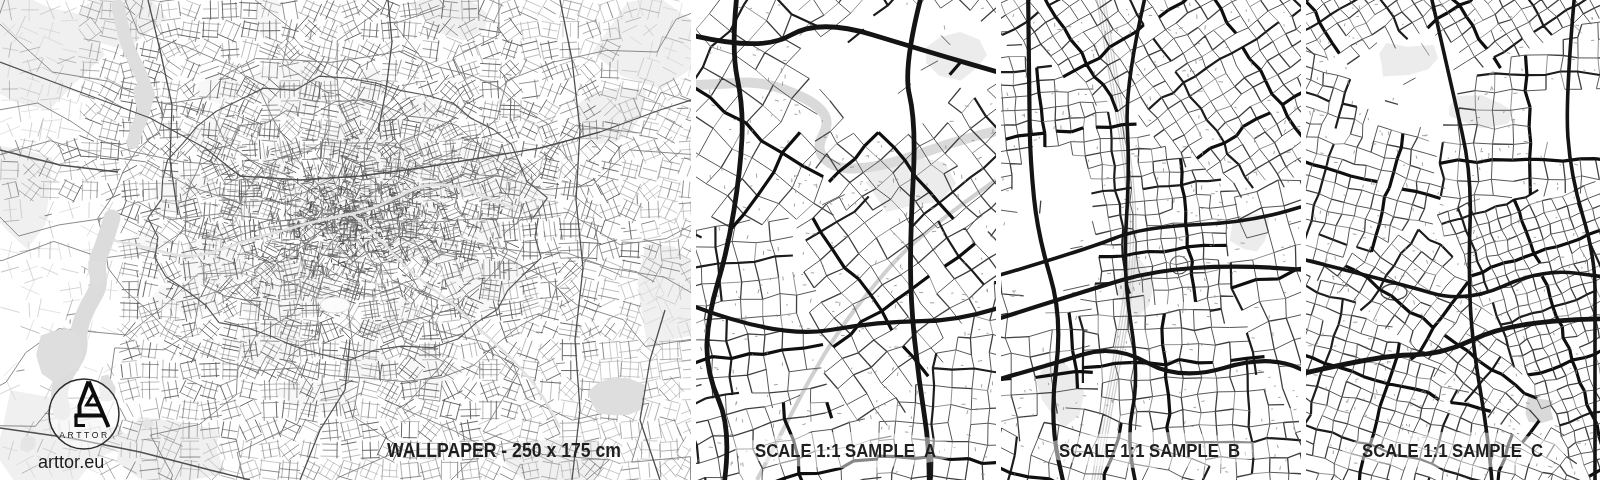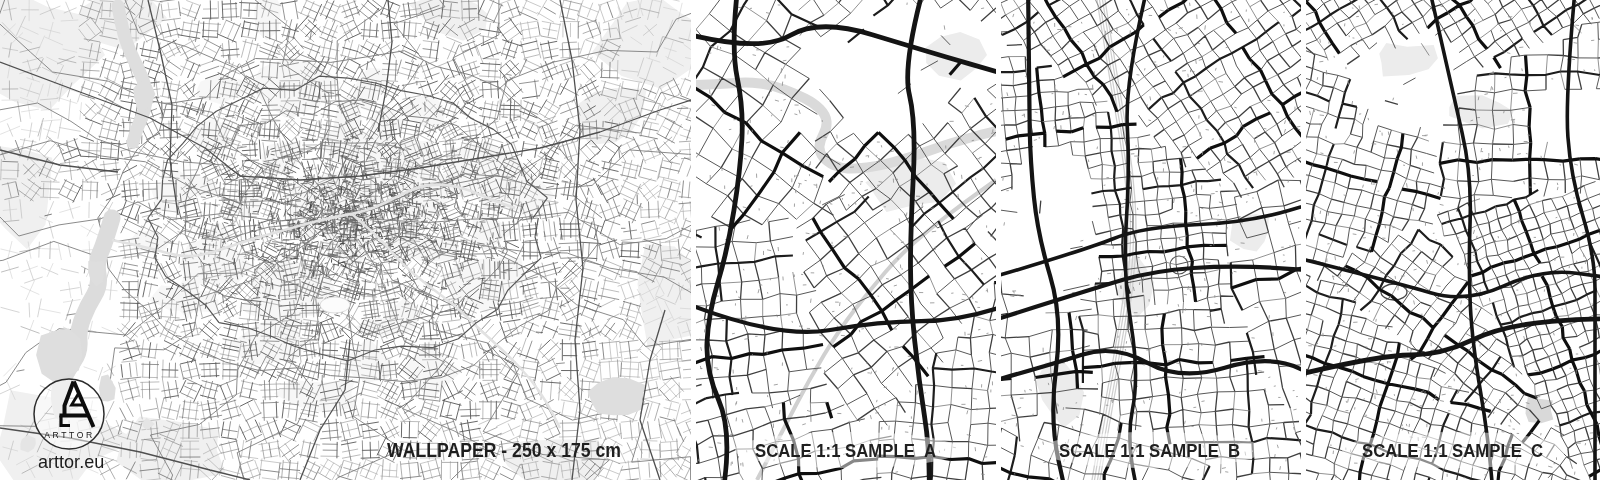--- a/index.html
+++ b/index.html
@@ -125,21 +125,21 @@
 <path d="M134.8 196L154.4 198.6M152.1 125.2L171.3 124.4M152.1 125.2L154.4 144.5M154.4 144.5L167.5 143M154.4 144.5L152.7 159.8M151.3 180.9L154.4 198.6M154.4 198.6L168.2 194.7M170.9 75.6L169.1 90.6M169.1 90.6L188.5 92.8M169.5 110L171.3 124.4M167.5 143L186.6 144M167.5 143L171 162.5M172.7 181.7L185.4 179.3M172.7 181.7L168.2 194.7M168.2 194.7L187.3 195.4M168.2 194.7L169.4 213.1M188.5 92.8L206.2 89.2M188.5 92.8L186.4 110.3M186.4 110.3L204.6 110.3M186.4 110.3L188.5 129.3M188.5 129.3L186.6 144M186.6 144L186.2 159.6M186.2 159.6L185.4 179.3M185.4 179.3L207.3 181.4M185.4 179.3L187.3 195.4M187.3 195.4L206.1 197.7M205.2 56.9L219.5 55.1M205.2 56.9L203.5 74.3M203.5 74.3L206.2 89.2M204.6 110.3L224.1 107.4M207 124.5L223.1 126.5M207 124.5L207.6 144.4M207.6 144.4L224.7 142.6M207.6 144.4L206.5 160.1M219.5 55.1L241.5 54.8M219.1 90.9L240 89.8M224 177.9L242.2 179.6M242.2 179.6L259.2 179.8M242.2 179.6L237.9 196.5M257.4 55.5L254.4 71.5M258.8 89.3L275.6 89.3M275.8 24.3L291.8 22.4M271.8 37.3L272.1 57.9M272.1 57.9L291.9 58M274 158.9L275.6 175.9M275.6 175.9L293.4 179.7M275.6 175.9L274.3 193.6M291.8 22.4L305.4 19.9M291.8 22.4L292.4 39.3M292.4 39.3L310.7 37.3M293.7 75L290.4 88.7M290.4 88.7L310.1 88.8M310.1 88.8L326.9 89M307.4 142.4L326.1 144.7M131.3 215.1L135.7 224M137.9 236L149.9 234.1M142 211.2L152 208.1M142 211.2L143.8 221.2M149.9 234.1L153.9 244.4M153.9 244.4L164.9 241.1M153.9 244.4L158.4 254.3M158.4 254.3L169.5 251.6M158.4 254.3L160.1 264.2M160.1 264.2L171.1 261.2M160.1 264.2L165.2 275.9M165.2 275.9L166.1 286.1M173.1 296.1L182.7 292.4M164.9 241.1L176.5 236.5M169.5 251.6L179.2 244.6M182.7 292.4L194.5 287.8M190.6 316L200.9 311.8M199.9 337.5L209.1 332.5M202.1 347.2L213.3 344.9M204.8 356.4L216.6 355.7M171.7 225.1L182.9 222.6M171.7 225.1L176.5 236.5M176.5 236.5L184.5 233.3M176.5 236.5L179.2 244.6M179.2 244.6L188.5 241.7M179.2 244.6L180.6 256.4M180.6 256.4L192.1 255.1M185.1 267.2L190.7 277.7M190.7 277.7L199.9 274.9M194.5 287.8L205.9 287.1M194.5 287.8L198.2 299.3M198.2 299.3L200.9 311.8M200.9 311.8L212.3 306.4M209.1 332.5L218.9 329.1M209.1 332.5L213.3 344.9M216.6 355.7L218.8 365.8M218.8 365.8L229.7 361.4M221.8 374.9L228.6 384.4M229.4 395.9L242 393.3M229.4 395.9L235.4 408.8M235.4 408.8L244.9 405.3M179.3 211.5L182.9 222.6M182.9 222.6L191.9 218.6M184.5 233.3L195.6 229.8M188.5 241.7L192.1 255.1M192.1 255.1L202.3 251M192.1 255.1L197.7 262.9M197.7 262.9L199.9 274.9M199.9 274.9L209.6 270.4M212.3 306.4L222.5 304.6M212.3 306.4L213.4 317.4M213.4 317.4L218.9 329.1M218.9 329.1L221.1 338.8M221.1 338.8L234 335M234.8 373.1L239 380.5M239 380.5L250.4 379.5M242 393.3L244.9 405.3M255.3 436.5L268.1 430.9M255.3 436.5L261.9 448.4M262.9 457.2L274.9 453.5M189.5 206.4L191.9 218.6M195.6 229.8L205.2 224.4M195.6 229.8L201.4 239.8M201.4 239.8L202.3 251M202.3 251L215.7 246.7M202.3 251L208.7 260.9M208.7 260.9L209.6 270.4M209.6 270.4L223.2 268.6M209.6 270.4L215.1 281.4M215.1 281.4L226.9 276.5M220.8 293.3L230.2 289.6M220.8 293.3L222.5 304.6M222.5 304.6L226.2 313.1M228.6 323.8L239.1 322.1M228.6 323.8L234 335M234 335L243.4 333.9M234 335L237 348.1M237 348.1L247 343M237 348.1L242.7 356.5M242.7 356.5L250.8 353.5M242.7 356.5L246.7 369M251 389.9L255.9 399.7M255.9 399.7L261.5 412M261.5 412L270.4 408.2M263.2 422.5L268.1 430.9M268.1 430.9L269.5 442.5M269.5 442.5L283.2 439.5M269.5 442.5L274.9 453.5M274.9 453.5L286.9 451.7M277.9 465L291.1 459.7M283.1 476.3L286.3 485.9M286.3 485.9L298.5 482.7M204.9 214.9L213.4 211.7M204.9 214.9L205.2 224.4M205.2 224.4L215.4 220M205.2 224.4L210.9 235.8M210.9 235.8L220.1 231.4M210.9 235.8L215.7 246.7M215.7 246.7L224.5 243.1M215.7 246.7L216.7 257.7M216.7 257.7L223.2 268.6M223.2 268.6L234.1 263.2M223.2 268.6L226.9 276.5M226.9 276.5L236 276.1M230.2 289.6L241.4 285.6M230.2 289.6L234.3 301M236.4 311.3L239.1 322.1M239.1 322.1L250.3 316.6M243.4 333.9L256.3 326.7M243.4 333.9L247 343M247 343L250.8 353.5M260 375.7L261.9 385.2M261.9 385.2L267 397.3M267 397.3L278.6 391.2M270.4 408.2L275.9 416.2M279.3 427L291 424.3M283.2 439.5L293 436.2M283.2 439.5L286.9 451.7M286.9 451.7L296.5 448.1M298.5 482.7L308.8 478M215.4 220L229.3 217.1M224.5 243.1L237.3 239.6M244.2 297.6L255.8 293.7M256.3 326.7L264.5 323.5M270.1 370.1L280.9 366.9M273.8 382.9L283.7 379.2M278.6 391.2L288.6 390.1M280.8 404.8L294.5 400.2M291 424.3L301.2 421.5M300.6 457L310.7 452.8M219.8 197.4L223.4 204.7M229.3 217.1L238.1 212.7M233.5 227.7L244 224M237.3 239.6L244.8 234.1M239.5 249L243.3 261.8M243.3 261.8L253.6 255.9M246 272.2L256.4 267M250 283.7L262.5 277.3M255.8 293.7L264.7 288M255.8 293.7L259.4 303.4M264.5 323.5L275.7 320.5M264.5 323.5L271.3 336.3M271.3 336.3L279.4 331M279.4 357.5L280.9 366.9M280.9 366.9L292.6 363.8M280.9 366.9L283.7 379.2M283.7 379.2L288.6 390.1M288.6 390.1L298.3 386.4M294.5 400.2L304.9 395.8M295.6 411.7L301.2 421.5M301.2 421.5L311.3 417.2M301.2 421.5L305.3 431.3M236.3 200.7L238.1 212.7M238.1 212.7L244 224M244 224L255.2 220M244.8 234.1L258.3 231.4M244.8 234.1L250.7 246.8M250.7 246.8L253.6 255.9M253.6 255.9L256.4 267M256.4 267L267.6 263.8M256.4 267L262.5 277.3M262.5 277.3L273.4 272.4M262.5 277.3L264.7 288M270.6 300L273.9 310.2M273.9 310.2L285.2 306.5M273.9 310.2L275.7 320.5M279.4 331L292.1 329.3M279.4 331L283.2 343.1M292.6 363.8L304.4 359.7M294.7 376.6L305.7 370.9M298.3 386.4L309.2 380.7M298.3 386.4L304.9 395.8M304.9 395.8L308.6 408M245.3 198.6L250.7 209.8M255.2 220L258.3 231.4M258.3 231.4L268.2 228.8M258.3 231.4L262.3 242.9M266 253.6L273.7 247.5M273.4 272.4L282.3 271.4M273.4 272.4L276.9 284M276.9 284L287.6 281.8M285.2 306.5L295.6 300.4M288.5 314.7L298.5 315M292.1 329.3L302.5 323M293.3 337.2L307.2 335.9M293.3 337.2L299.8 347.9M256.4 196.5L261.3 205.8M261.3 205.8L271.9 203M264 217.6L275.2 212.3M268.2 228.8L279.2 223.2M273.7 247.5L284.5 244.3M281.2 260.6L289.2 254.4M281.2 260.6L282.3 271.4M287.6 281.8L298.5 276.4M287.6 281.8L290.7 290.3M295.6 300.4L305.7 299.7M298.5 315L310.4 310.6M302.5 323L307.2 335.9M284.5 244.3L295.8 239.7M289.2 254.4L300.7 253.5M278 185.6L289.5 181.5M281.6 198.6L294.3 193.7M281.6 198.6L286.6 208.6M286.6 208.6L288.9 219.5M288.9 219.5L300 214.3M288.9 219.5L293.4 230.4M296 204.8L300 214.3M300 214.3L312.1 211.7M300 214.3L305.6 225.2M304 190.4L314.9 184.8M-9.1 34.4L-2.3 45.3M-2.3 45.3L10.8 39.9M-10.6 8.9L0.6 2.1M-4.6 16.6L9.5 11.4M4.2 27.7L10.8 39.9M10.8 39.9L18.9 31.7M-5.3 -10.3L5.9 -17.4M9.5 11.4L17.7 3.5M18.9 31.7L31.2 23.1M33.4 53.5L44.4 45.7M9.7 -7.1L17.7 3.5M17.7 3.5L27.5 -1.4M31.2 23.1L43.1 18.2M40.2 35.8L48.3 27.5M44.4 45.7L53.5 55.9M27.5 -1.4L38.1 -8.7M27.5 -1.4L33.6 8.9M33.6 8.9L43.1 18.2M56.4 39.2L66 34.9M56.4 39.2L63.3 49.1M63.3 49.1L71 42.7M38.1 -8.7L47.1 -16.3M38.1 -8.7L45.3 2.7M45.3 2.7L53 10.3M53 10.3L60.2 23.2M60.2 23.2L66 34.9M97.3 84.6L109.5 77.9M62.1 3.5L72.9 -2.4M62.1 3.5L68.9 14.6M68.9 14.6L80.9 7.7M78.9 26.1L87.6 16.9M78.9 26.1L84.3 36.7M84.3 36.7L89.5 48.4M72.9 -2.4L83.2 -9.3M83.2 -9.3L92.3 -15.5M90.4 0.5L95.8 12M106.2 22.5L116.9 16.9M106.2 22.5L113.3 33.6M101.9 -5.8L109.9 -11.7M108.3 3.8L117.2 -0.4M116.9 16.9L125.4 7.7M116.9 16.9L121.5 28.2M129.3 35.3L137.5 29.2M147.4 69.9L160.4 61.6M109.9 -11.7L124.1 -17.2M109.9 -11.7L117.2 -0.4M117.2 -0.4L125.4 7.7M125.4 7.7L131.1 18.7M131.1 18.7L137.5 29.2M145.1 42.4L156 34.7M153.2 52.5L162.6 45.7M160.4 61.6L168.5 56.7M128 -7L140.8 -15.6M135.8 4.4L142.2 12.5M142.2 12.5L149.6 22.8M149.6 22.8L156 34.7M156 34.7L162.6 45.7M162.6 45.7L168.5 56.7M168.5 56.7L181 48.9M160.5 16.9L169.2 8.6M155.7 -10.9L167.2 -19.6M155.7 -10.9L163.7 1.6M177.1 20.3L189.2 14.4M185 30.3L188.9 41.2M188.9 41.2L198.4 51.9M171.7 -7.1L181.9 3.7M192.4 23.7L200.3 34M200.3 34L210.4 28.3M200.3 34L208.1 44.6M196.7 7.2L205.6 19.5M205.6 19.5L210.4 28.3M210.4 28.3L222.7 22.3M216.4 38.6L223.4 48.4M208.5 -0.1L218.9 -5.5M208.5 -0.1L215.5 9.1M215.5 9.1L227.2 5.4M227.8 32L237.1 42.8M232.1 14.1L241.3 8.5M245.9 35L256.6 27.8M241.3 8.5L250.8 16.8M256.6 27.8L266.6 24.2M246.9 -10.6L256.7 -16.8M246.9 -10.6L253.6 -0.9M253.6 -0.9L264.5 -6.8M253.6 -0.9L260 10.1M266.6 24.2L277.3 13.8M264.5 -6.8L272.7 -13M264.5 -6.8L272.2 4.6M277.3 13.8L285.3 24.2M282.6 -2.4L288.2 8.1M288.2 8.1L293.3 18.6M298.8 3.2L307.2 -4.2M46.2 253L58.5 262.4M46.2 253L39.4 265.9M31.4 276.1L40.2 283.6M64.6 246.8L58.5 262.4M58.5 262.4L48.7 270.1M48.7 270.1L40.2 283.6M40.2 283.6L33 292.6M92.4 235.1L105.1 243.7M92.4 235.1L85.4 243.7M85.4 243.7L74.4 257.2M74.4 257.2L69 267.1M69 267.1L80.3 275.2M53.5 292.7L46.4 302.4M95 253.2L106.7 262.2M87.9 266L99.5 271.3M80.3 275.2L92.3 283.4M65.2 301.2L75.1 304.4M106.7 262.2L119.2 272.3M106.7 262.2L99.5 271.3M99.5 271.3L111.6 283M99.5 271.3L92.3 283.4M85.4 295.8L75.1 304.4M75.1 304.4L88.6 315.1M126.7 260.5L136.5 266.7M126.7 260.5L119.2 272.3M111.6 283L104 292.6M104 292.6L114.8 302.3M104 292.6L95.6 305M95.6 305L88.6 315.1M136.5 266.7L148.9 276.6M129.7 275.2L123.5 290.7M123.5 290.7L131.4 298.2M114.8 302.3L104 312.5M98.9 323.6L107 331M98.9 323.6L91.3 335.1M148.9 276.6L162.2 281.7M148.9 276.6L140.1 286M140.1 286L131.4 298.2M124.9 306.1L116.8 317.6M116.8 317.6L107 331M103.9 342.2L113.1 353.1M162.2 281.7L171.8 292.1M153.3 293.7L165.8 302.2M145.6 303.7L154.7 312.4M136 317L149.8 323.3M121.5 338.7L132.3 345.9M113.1 353.1L122.4 359M165.8 302.2L175.5 307.7M154.7 312.4L167.3 323M154.7 312.4L149.8 323.3M149.8 323.3L138.5 335.1M138.5 335.1L132.3 345.9M122.4 359L135 364M175.5 307.7L167.3 323M167.3 323L179.7 329.4M167.3 323L159.5 333.3M159.5 333.3L151.8 344.7M151.8 344.7L142.5 355.1M135 364L148.8 373.5M135 364L127.8 376.8M179.7 329.4L190.5 338.9M179.7 329.4L171.1 339.9M171.1 339.9L162.4 351.4M151.9 363.3L166.2 372.4M190.5 338.9L182.6 349.9M182.6 349.9L194.5 356.5M182.6 349.9L171.5 360M166.2 372.4L157.5 383.3M157.5 383.3L151.6 393.6M194.5 356.5L206 364.6M177.3 379.4L187.6 388.6M206 364.6L216.2 374.4M206 364.6L195.9 374.2M187.6 388.6L199.5 392.7M180.9 400.2L173.3 410.4M209.5 384.9L199.5 392.7M199.5 392.7L189.3 407.2M189.3 407.2L202.4 413.7M218.5 393.6L211.8 405M211.8 405L223.4 409.7M202.4 413.7L214.1 424.4M204.8 432.9L216.3 442.5M224.6 432.3L237.8 440.5M245.1 427.7L258.1 435.2M245.1 427.7L237.8 440.5M237.8 440.5L248.7 444.4M237.8 440.5L228.9 450.9M228.9 450.9L240.3 457.9M248.7 444.4L260.6 456.6M240.3 457.9L253.9 465.5M260.6 456.6L253.9 465.5M253.9 465.5L242.1 477.8M260.6 474.9L257.4 484.5M-2.4 50L8.8 53.9M-11.7 74.9L4.7 79.9M8.8 53.9L20.9 57.7M6.6 68.5L17.4 72.4M4.7 79.9L16.8 85.7M4.7 79.9L-1.4 91.9M-1.4 91.9L-4.1 105.1M-4.1 105.1L8 108.9M-4.1 105.1L-6.6 119.7M-6.6 119.7L-13.5 130.9M17.4 72.4L32 75.4M16.8 85.7L11.1 95.7M4 124L15.8 124.1M4 124L0.5 136.9M0.5 136.9L12.2 137.2M-4 148.2L10.6 153.7M-4 148.2L-7.3 159.6M-7.3 159.6L-8.9 173.7M-8.9 173.7L3 175.3M32 75.4L44.2 79.1M32 75.4L27.5 87.5M27.5 87.5L38.9 92.5M23.4 101.4L21.8 113.4M21.8 113.4L32.4 117.7M21.8 113.4L15.8 124.1M15.8 124.1L12.2 137.2M12.2 137.2L27.8 144.2M12.2 137.2L10.6 153.7M6.4 164.6L3 175.3M3 175.3L16.7 179.9M3 175.3L-0.2 190M-0.2 190L-2.5 202.7M-2.5 202.7L7.8 205M-7.9 217.1L5.7 220.6M-7.9 217.1L-13.5 228.7M22.8 156.4L36.5 159.3M13 193.6L25.5 199.2M-7.6 258.4L7 260.1M44.5 134.1L56.4 137.3M38.2 143.7L51 147.3M36.5 159.3L31.2 171.5M29 182.9L42 188.3M25.5 199.2L21 211.5M21 211.5L35.8 214.2M21 211.5L19.2 223.2M19.2 223.2L30.1 225.6M10.1 248.6L21.4 252.7M10.1 248.6L7 260.1M7 260.1L19 263.5M62.1 108.9L56.8 124.6M56.8 124.6L56.4 137.3M51 147.3L65 152.2M51 147.3L48.6 164.3M42 188.3L38 202.4M38 202.4L50.3 205.7M35.8 214.2L48.4 216M30.1 225.6L27.2 239.7M21.4 252.7L37.1 257.3M72.1 125.7L85.4 130M72.1 125.7L67.7 141M65 152.2L78.4 157.9M60.2 165.3L75.1 170.2M60.2 165.3L58.6 179.2M56.1 190.1L67.9 194.1M56.1 190.1L50.3 205.7M50.3 205.7L64.6 208.5M50.3 205.7L48.4 216M43.6 227.8L58.6 232M43.6 227.8L41 245.1M41 245.1L37.1 257.3M85.4 130L80.9 144.6M80.9 144.6L78.4 157.9M78.4 157.9L91.2 158.8M78.4 157.9L75.1 170.2M75.1 170.2L87.8 171.9M75.1 170.2L71.4 181.6M71.4 181.6L67.9 194.1M67.9 194.1L78.5 196.7M64.6 208.5L76.4 211.3M64.6 208.5L59.4 219.1M59.4 219.1L73.5 224.1M96.9 133.5L111.7 137.1M87.8 171.9L100.6 178.7M78.5 196.7L91.4 200.7M76.4 211.3L87.6 216.8M73.5 224.1L84.2 225.3M70 235.3L82.2 242.5M114.5 127.1L111.7 137.1M105.3 149.3L120.3 153.4M104.2 165.4L100.6 178.7M96 189.1L91.4 200.7M91.4 200.7L106.4 204.6M91.4 200.7L87.6 216.8M84.2 225.3L82.2 242.5M120.3 153.4L130.7 156.5M114.6 168.7L128.1 173M114.6 168.7L110.4 181.5M110.4 181.5L123.6 183.6M106.4 204.6L102.9 219.6M123.6 183.6L138.9 188.2M123.6 183.6L120.7 194.2M112.9 220.6L126.9 224M-8.9 270.5L-11 285.1M4.3 276.6L0 285.6M0 285.6L-3.8 299.9M-3.8 299.9L8.8 303.8M-3.8 299.9L-6.1 312.3M14.8 280.2L28.6 283.4M11.4 292.7L8.8 303.8M8.8 303.8L19.9 307.5M1.5 329.8L14 335.1M1.5 329.8L-2.6 341M-5.8 353.8L-11.3 366.1M-11.3 366.1L-13.4 380.1M28.6 283.4L41.7 286.3M28.6 283.4L23.7 297M14 335.1L27.6 336.3M9 345.6L24.8 349M1.8 370L-2.5 384.7M-3.4 395.7L-10.1 407.4M-10.1 407.4L5 414.3M-10.1 407.4L-13.8 422.6M35.1 314.3L45.6 315.4M32.6 324.6L43.5 328.5M24.8 349L36.8 353.5M14.4 374.5L27.8 377.6M5.4 402.2L20.8 405.3M-12.3 464.7L-0.7 469.8M49.8 302.5L45.6 315.4M43.5 328.5L54.7 333.6M43.5 328.5L40 341.2M40 341.2L51.3 343.8M40 341.2L36.8 353.5M36.8 353.5L32.7 367.1M32.7 367.1L27.8 377.6M27.8 377.6L23.3 390.9M23.3 390.9L35.9 397.1M16.2 415.6L27.4 420.4M16.2 415.6L10.4 429.4M6.5 455.6L19.1 458.4M-0.7 469.8L-2.7 483M-2.7 483L7.8 486.5M60.4 318.6L54.7 333.6M54.7 333.6L68.7 337.6M51.3 343.8L50.4 357M50.4 357L59 361.5M50.4 357L46.3 371.4M46.3 371.4L40.4 381.4M35.9 397.1L50.4 398.1M31.5 410.2L27.4 420.4M27.4 420.4L26.3 432.3M26.3 432.3L22 446.7M22 446.7L33.1 449.8M19.1 458.4L28.3 463.7M12.8 473.3L7.8 486.5M7.8 486.5L21.8 486.9M7.8 486.5L3.8 498.5M71.9 325.3L86.6 326.9M71.9 325.3L68.7 337.6M54.9 387.9L66.9 393.5M54.9 387.9L50.4 398.1M50.4 398.1L43.7 413.3M43.7 413.3L41.6 423.9M41.6 423.9L52.7 427.8M41.6 423.9L35.7 437.1M33.1 449.8L45.2 453.6M33.1 449.8L28.3 463.7M28.3 463.7L28.2 474.8M28.2 474.8L36.6 481.1M21.8 486.9L35.1 490.6M21.8 486.9L16 502.2M77.9 355.2L91.2 356.2M77.9 355.2L72.6 363.6M72.6 363.6L69.1 380.3M69.1 380.3L66.9 393.5M64.2 402.5L73.7 407.1M64.2 402.5L57.5 415.8M57.5 415.8L52.7 427.8M52.7 427.8L51.6 442.3M51.6 442.3L45.2 453.6M36.6 481.1L53.2 484.3M93.4 342.7L105.4 348.6M86.6 370.2L100.9 373.9M70.8 421.2L83.4 423.4M67.8 433.2L77.6 437.7M57.7 456.9L72.5 462M53.2 484.3L63.5 487.7M103.5 360L114.4 363.5M100.9 373.9L95 386.3M90.7 400.7L103.6 402.3M89.3 411.1L98.3 414.3M89.3 411.1L83.4 423.4M83.4 423.4L94.2 427.9M83.4 423.4L77.6 437.7M77.6 437.7L90.3 442.3M72.5 462L65.8 475.4M65.8 475.4L80.9 479.2M65.8 475.4L63.5 487.7M63.5 487.7L76.7 489.3M63.5 487.7L59.3 499.5M114.4 363.5L128.7 367.8M110.5 377.6L109.5 389.1M103.6 402.3L98.3 414.3M98.3 414.3L114 418.4M98.3 414.3L94.2 427.9M94.2 427.9L107.3 432M90.3 442.3L103.3 444.1M90.3 442.3L87 454.7M87 454.7L84.5 464.7M80.9 479.2L76.7 489.3M76.7 489.3L89.9 495.1M76.7 489.3L72.5 502.1M128.7 367.8L139.6 373.3M124.6 379.2L135.3 386.6M115.7 408.4L129.1 408.8M114 418.4L107.3 432M107.3 432L121.4 436.4M102.8 457.2L97.8 470.6M97.8 470.6L93.4 484.5M93.4 484.5L107.3 484.9M93.4 484.5L89.9 495.1M135.3 386.6L132.9 399.9M132.9 399.9L129.1 408.8M129.1 408.8L142.8 413.3M129.1 408.8L124.8 424.6M124.8 424.6L137.1 425.7M121.4 436.4L115.9 448.4M115.9 448.4L130.7 452.1M113.8 459.1L109.5 473.2M151.2 389.9L163 392.3M133.6 440.3L146.8 444.5M130.7 452.1L143 456.8M123.6 477.3L135.7 482.9M119.2 489.2L133.3 494.3M150.4 430.8L146.8 444.5M146.8 444.5L161.1 448M143 456.8L137.5 470.1M137.5 470.1L135.7 482.9M135.7 482.9L149.5 487.1M165.8 423.1L181.6 426.5M161.1 448L172.7 453.1M161.1 448L154.9 461.4M154.9 461.4L166.8 465.2M154.9 461.4L151.8 474.1M181.6 426.5L192.2 428.6M181.6 426.5L174.5 437.4M174.5 437.4L172.7 453.1M166.8 465.2L182.7 469.6M159.3 490.4L155.5 500.2M192.2 428.6L206.3 434.5M192.2 428.6L189.2 441.1M189.2 441.1L187.2 454.7M187.2 454.7L198.9 458.5M182.7 469.6L193 471.2M182.7 469.6L177.6 481.6M177.6 481.6L175.5 493.2M175.5 493.2L187.7 496.5M175.5 493.2L167.6 506.4M193 471.2L209 474.4M215.1 448.7L226.7 455.2M209 474.4L218.7 480.6M209 474.4L201.7 486.4M222 467.1L236.5 472.5M218.7 480.6L212.8 493.5M236.5 472.5L230 484.8M230 484.8L228 497.3M246.6 474L258.6 479.7M246.6 474L244 486.2M244 486.2L257 492.2M258.6 479.7L272.3 481.5" stroke="#585858" stroke-width="1.0" fill="none"></path>
 <path d="M130.2 322.5L134.4 321.9M174.3 289.4L174.1 292.8M50.2 16.7L52.9 16.4M74.2 272.5L78.4 273.3M54.2 40.7L58.1 40.3M231.2 463.5L230.4 466.2M48.1 121.8L48.4 123.3M45.9 7.9L47.4 8.3M34.6 274.4L34 276.8M263.5 368.3L265.4 368.3M79.2 367.7L79.9 370.6M182.7 156.4L182.3 159.2M193.7 399L194.4 403.1M251.2 282.1L253.7 282.3M22.9 211.3L22.1 215.7M88.2 394.1L88.6 395.9M286.4 17.5L286.5 19.4M134.5 6L137.6 6.8M118.5 135.4L121.8 135M62.1 117.9L62.6 120.2M268.9 471.6L268.5 474.7M150.9 21.4L154.2 22M37.6 194.9L40.9 195.9M2.3 345.7L5.8 345.8M56.6 228.3L58.3 227.9M47.2 322.4L51.5 322.1M254 164L254.3 165.6M42.4 288.4L42.3 292M222 187L225.8 187.2M78.5 277.8L77.5 281.2M129.5 239.6L131.1 239.9M178.5 474.9L180.9 474.7M187.1 71L187.3 74.3M63.5 310.5L63.1 312.1M10.7 110.2L13.4 111M178.5 94.5L181.8 93.7M82.4 327.6L83.1 329.7M235.1 433L234.7 435.3M288.5 69.4L288.9 71M101.3 346.7L102 351M202.4 425.7L204.5 426.1M195.5 431.7L198.4 432M20.3 386.9L19.8 390M68.5 4.7L72 4.2M73.2 131.1L74.9 131.3M97.1 165.1L99 165.4M26.2 276L28.5 276.7M201.9 126.8L203.5 127M227.7 237.4L230 237.4M86.8 11.8L86.5 14.5M75.1 363.9L77.8 364M106 398.8L109.5 399.7M235 155.8L235.4 158.4M204.2 419.3L205.1 422.4M41.7 80.7L42.9 84.9M20 135.8L20.2 138.3M161.1 402.7L163.4 402.4M128.5 398.5L131.8 398.8M251.5 273.9L255.3 273.1M176 158.5L175.9 160.6M223.3 160.5L223.2 163.7M103.9 404.9L106.5 405.6M91 149.4L91.8 153.1M112.8 450.4L116.4 450.5M64.8 225.8L65.2 228.2M277 235.3L278.9 234.8M70.3 318.9L69.8 321.8M66.6 184.2L69.5 183.9M89.1 275.9L89.5 278.8M21.4 244L23.5 243.6M247.3 310.5L247.1 312.5M142.8 385.8L142.5 387.3M13.4 61.9L17.3 61.3M270.2 370.1L270.2 374.1M268.1 164L271.9 165.1M14.4 152.9L17.4 153.6M166.3 175.6L167.9 175.5M182.8 153L182.8 155.9M57.4 184.7L56.6 187.7M193.5 148L194.3 151.1M204.9 395.3L207.7 395.2M169.7 432.6L169.2 434.8M107.6 270L110.6 269.2M106.9 208L107.3 211.1M195.3 314.5L195.1 316.2M185.6 86.2L184.7 90.5M174.4 343.1L174 346.5M262.3 58.6L261.8 60.2M165.6 369.8L165.5 371.7M26.6 275.7L27.8 279.9M71.5 191.3L73.2 191M40.2 400.9L40.6 402.7M171 235.8L170.7 238.6M275.9 266.7L275.9 268.7M149.8 150.5L149.4 152.5M100.3 423.9L101 426.2M39.8 447.6L39.9 449.9M267.9 233L267.6 235.8M201.1 409.7L203.4 409.4M160.2 263.3L162.9 263.6M97.1 427.4L96.2 430.5M162.7 232.3L162.4 235M198.5 77.7L200.5 77.3M152.1 263.2L151.8 265.1M150.5 311.8L153.4 311.4M175.7 148L174.9 152.2M279.6 443.1L279.2 445.3M13.8 38.8L14.5 42.6M120.9 423.9L120.8 427.2M56.7 238L59.9 237.6M207.8 119.8L208.1 123.3M147.7 323.1L147.1 326.8M287.2 411.6L290.9 411.1M204.8 120L209.1 119.3M92.2 286L91.9 290.3M239.8 358.1L242.3 357.6M82 350.5L85.8 351.2M247.4 332.6L248.3 335.4M65.7 143.6L70.2 144.1M150.8 237.8L153.2 237.9M216.2 110L218.8 110.1M81.6 418.8L82.3 421.6M287.7 406.6L290.3 406.6M217.7 141.5L221.5 141.5M224.1 21.7L224.4 24.6M183.4 297.9L184 301.5M58.3 398.1L57.8 400.1M247.5 463.8L250.3 463.4M125.1 342.5L125.2 346.2M135.4 267.1L137.3 266.5M71.5 215.6L73.4 216.1M80.5 279.7L80.9 282.7M126.9 233.4L128.5 233.2M110.1 155.6L110.8 158.8M116.5 162.4L116.4 165.9M277.4 70L279.1 70.5M103.7 436.9L106.9 437.4M217.1 276.3L221.4 276.2M136.2 142.3L139.1 141.7M277.3 253.5L278.1 257.1M270.7 443.2L274.9 443.1M106.4 251L109.1 250.7M13.4 304.2L13.2 306M248 260.1L249.8 259.8M168.5 229.9L167.4 233.9M219.9 153.4L221.6 153.9M70.1 389.4L71.3 393.5M27.5 450.6L27.1 454M290.7 439.5L290.9 441.5M168.6 19.2L168.2 21.8M119.6 222.2L119.4 225.8M107.6 300.5L108.5 304.5M2.3 176.2L2.6 179.4M3.6 110.9L4.6 115.1M142 410.8L144.6 410.8M76 132.6L76.2 135.6M33.5 266.2L33.6 268.1M28 55.9L28.4 57.7M102.9 456.5L103.6 459.7M233.7 331.6L234.1 333.7M252 186.9L251.3 190.1M81.3 361.4L81.7 363.6M173.2 167.2L174 170.1M49.4 379.6L52.7 378.7M137 244.6L136.5 246.8M283.4 254L285.4 254.4M285.7 303.9L287.7 304.5M9.3 343.9L12 343.5M251.3 182.8L251.8 185M81.2 361.7L85 362.1M164.5 120.9L167.1 120.1M82.3 131.5L82.9 135.1M102 430.7L102.9 434.2M285.8 17.2L286.2 19.8M189.7 317.6L190 319.4M171.2 117.7L173.9 117.5M46.6 101L45.9 104.8M157.7 477.8L159.3 477.7M116 135.6L120.5 135.8M177.7 162.3L179.4 162.5M266.2 59.4L268.9 59.5M189.8 206.9L189.6 209.4M39.9 66.9L40 69.2M113.7 405.8L117.3 405.9M212.1 219.6L212.9 223.3M240.7 252.5L241.2 254.7M62 338.8L66 338.7M100.5 183.2L101.2 187.6M167 108.2L166.7 110.3M127.2 250.5L127.1 252.6M238.5 289.5L238.3 291.7M227.5 183.7L229.5 183.9M285.1 40.6L288.3 40.2M87.6 97.7L86.8 100.4M201.9 16.7L206.3 16.8M32 291.1L31.5 293.6M96.1 24.5L97.6 24.2M159.2 261.7L158.3 265.1M255.9 307.9L256.3 309.5M13.9 123.5L14 125.3M20.8 258.4L20.9 262M212.7 356.7L216.8 356.8M219.8 402.6L223.4 403.6M134 400.5L137.9 401.4M24.1 445.1L25.7 445.2M192.1 236.1L192.5 238.2M38.9 23.4L38.5 26.3M206.5 428.9L208.9 429.3M78.9 378.9L79 382.7M200.9 52.6L204.3 53.5M133.7 204.3L137.5 205.3M114.7 391.7L118.1 390.7M20.8 165.5L22.3 165.5M267.6 42.6L271.1 43.2M142.3 157.5L142.2 159.1M245.1 401.9L245.1 404.4M230 202L234.5 201.4M42.4 398.6L41.6 402.6M171.3 361L174.8 362.1M14.7 210.7L14.1 213.9M142.3 386.3L145.7 387M162.7 161.5L162.1 163.8M53.1 5.5L53.6 8.7M13.6 115L18 115.5M20.4 70.1L20.7 74.5M276 233L279.3 232.2M132.5 192.2L131.9 194.6M59.5 346.7L61.6 347.4M5.7 222.7L6.1 224.2M133.2 211.7L133.4 213.2M149.7 8.5L149.5 10.8M242.2 466.2L246.4 467.3M140 223.2L141.8 222.7M68.9 395.3L69.2 399.1M210.3 290.1L212.3 290.1M249.6 217.8L251.3 217.3M53 114.2L55.2 113.8M16.9 332.9L17.1 336.5M67.5 460.1L70.7 459.3M269.8 354L272.2 354M267.4 197.9L269.1 197.9M68.4 364.4L70.9 364.6M114.6 314.3L116.6 314.2M7.4 374.6L11.5 375.4M159.9 294.9L160.9 298.4M207 93.4L211.5 93.1M172.9 96.5L172.2 100.2M50 380.6L49.9 382.4M210.7 433.4L213.1 433.5M182.9 74.4L186.9 73.5M112.1 437.2L112.3 441M44.6 449.5L44.6 452.1M187.5 115.2L187.6 116.9M167 255.3L170.1 255.9M59.2 415.2L61.1 415.3M166 269.9L166.6 272.4M6.3 66.7L8.4 67M175.5 151.5L177.1 151.7M119.2 391.1L118.7 394.1M23 41.3L22.9 43.6M186.4 87.3L186.9 90M211 154.4L214.9 153.6M245.4 78.8L247.2 79M250.5 457.1L250.5 459.9M221.6 134.8L223.9 135.4M221.5 365.2L221.1 366.9M100 247.1L99.1 250.4M7.9 214.1L7.8 216.8M141.1 473.8L141.2 476.8M198.2 110.8L197.6 113.2M270.6 420.9L273.4 420.5M36.8 321L38.6 320.8M263.4 266.1L263.2 268.1M95.8 424L96.4 426.1M283.8 433.1L287.2 432.8M28.9 256.2L29.5 260.2M49.7 353.9L50 357.8M65.2 180.1L65.7 184.5M130.2 26L133.3 26.5M124.6 350.7L128.6 349.6M168.9 309.1L171.2 309.1M148 378.6L148.4 381.2M32.4 339.2L35.1 339.3M48.9 407.2L48.7 409.6M50.4 42L50.6 45M48.7 150.3L47.7 153.6M228.6 370.3L232.6 371.3M195.1 30L194.7 31.4M43 35.4L43.4 37.1M79.7 300L81.9 299.4M46.7 233.9L50.4 234.5M130.3 285.5L134.6 286.4M12 369.2L11.1 372.5M231.6 396.8L234.2 396.7M29.8 474.6L30 478.2M27.8 346.3L30.3 345.8M11.7 77.2L11.2 79.9M120.6 260L121.6 263.8M203.9 399.4L208 400.3M215.7 68.4L216.4 71.1M67.8 337.4L67.6 339.1M254.9 257.2L258.3 257.1M135.6 394.9L139.7 394.2M95 276.2L98.6 275.9M213.3 47.5L217.3 47.1M202.5 145.6L203 147.9M47.1 373.6L48.7 373.9M86.6 227.7L88.8 227.2M210.1 373.7L210.5 376.3M155.4 300.3L154.7 304.5M49.1 297L49.9 300.8M103.5 423.9L103.1 427.1M186.8 139.9L186.1 143.6M217.7 336.1L218.8 340.1M46.5 37.9L48.4 38.1M8.7 110.1L8.4 111.9M76.3 238L79.4 238.3M127.9 260L130.1 260.2M48.1 463.1L51.5 463.2M79.1 225L79.5 228.2M203.6 237.2L202.6 240.8M39.5 410.7L42.3 410.5M218.1 42L220.2 42.2M110.7 410.4L113.9 410.9M36.1 282.9L37.8 282.4M188 411.8L187.4 413.8M189.3 240L189.3 241.9M191.5 363.4L193.6 363.8M129.6 394L129.8 397.2M8.7 217.1L9.7 220.9M127.6 399.1L127.1 400.6M270.6 260.8L271.1 263.1M269.4 25L273 25.6M188.9 423.4L188.4 425.7M105.5 341.5L105.2 344.9M27.9 162.4L31.7 162.5M115.8 437.1L120.2 437.4M170.5 248.8L170.7 252M262.2 219.8L266.3 220.3M279.1 261.6L279.5 263.8M248.7 425.7L252.9 426.7M202.9 443.4L204.6 442.9M217.7 181.1L218.4 184.3" stroke="#8d8d8d" stroke-width="0.8" fill="none"></path>
 
 <path d="M-10 375.1Q73.8 355.1 104.5 355Q135.1 354.9 165.4 340.3Q195.7 325.7 245.6 321.3Q295.6 316.9 346.2 320.5L396.8 324.1" stroke="#141414" stroke-width="4.8" fill="none" stroke-linecap="round"></path>
 <path d="M123.7 -10Q146.3 90.9 156 132.4Q165.7 173.8 164.1 221.1Q162.5 268.5 164.3 305.3Q166.1 342.1 174.6 392.1Q183 442.1 186.3 485.8L189.6 529.5" stroke="#141414" stroke-width="3.6" fill="none" stroke-linecap="round"></path>
 <path d="M-10 257.7Q89.1 282.4 124.5 292.8Q160 303.3 197.9 285.9Q235.7 268.6 270.5 273.2L305.2 277.8" stroke="#141414" stroke-width="3.6" fill="none" stroke-linecap="round"></path>
 <path d="M269 -10Q259.2 99.2 261.9 136.8Q264.5 174.4 276.7 215.6Q289 256.8 289 288.6Q289 320.4 289 352.6Q289 384.9 289 414.5Q289 444 289 487.2L288.9 530.3" stroke="#141414" stroke-width="3.6" fill="none" stroke-linecap="round"></path>
     </svg>
   </div>
 
-  <div style="position:absolute;left:32px;top:377px;width:74px;height:74px;">
+  <div style="position:absolute;left:47px;top:377px;width:74px;height:74px;">
     <svg width="74" height="74" viewBox="0 0 74 74">
 
       <circle cx="37" cy="37" r="35" fill="#ffffff" fill-opacity="0.5" stroke="#2c2c2c" stroke-width="1.5"></circle>
 
       <g stroke="#0d0d0d" fill="none">
         <path d="M41.5 4.5 L32.5 28.6 L32.5 39" stroke-width="4"></path>
         <path d="M41.8 4.5 L61.5 50" stroke-width="4"></path>
         <path d="M27.5 38.5 L56.5 38.5" stroke-width="4"></path>
         <path d="M29 38.5 L29 48.5 L38 48.5" stroke-width="3.2"></path>
         <path d="M46.5 16.5 L52 28 L39.5 28 Z" stroke-width="2.8"></path>

